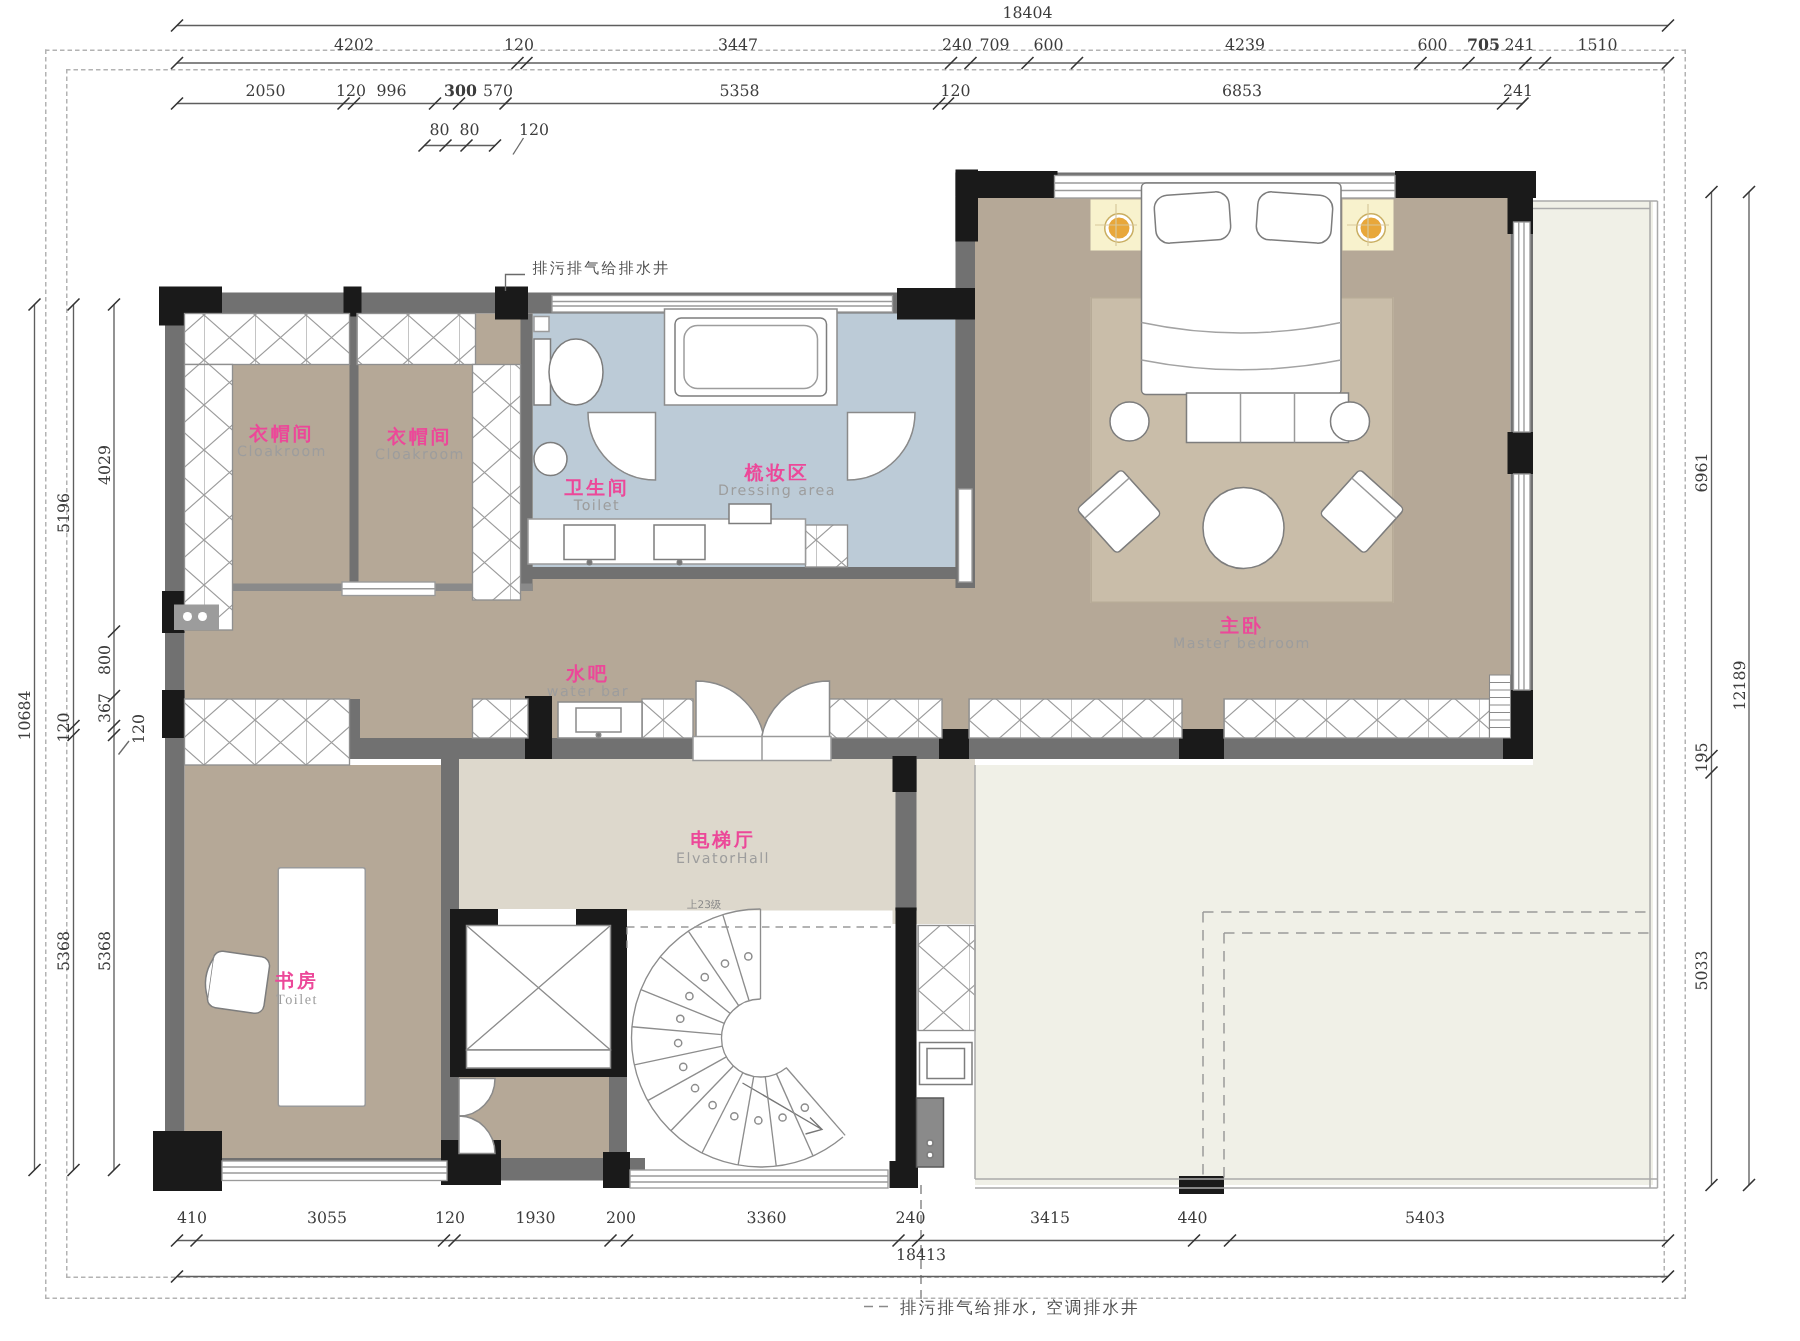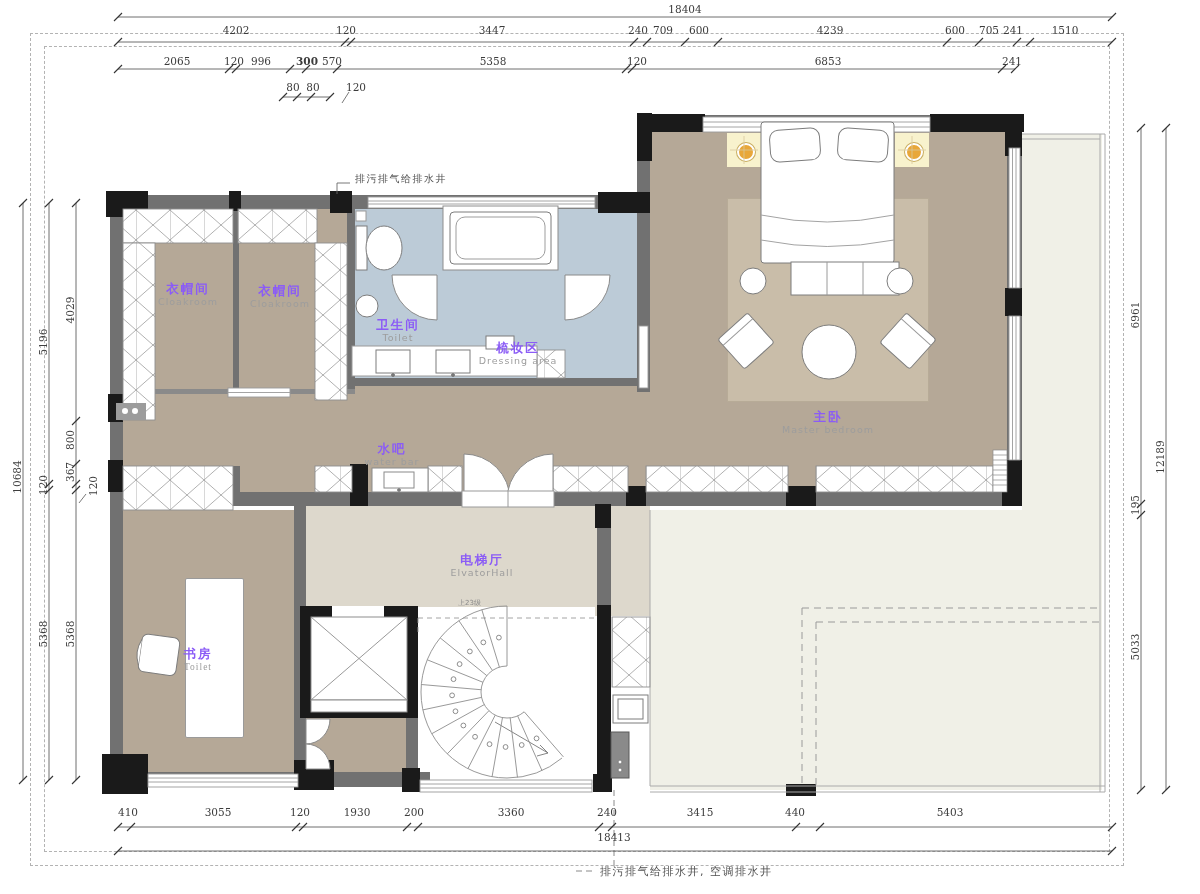--- a/index.html
+++ b/index.html
@@ -8,21 +8,21 @@
   .floor{position:absolute;}
   .wall{position:absolute;background:#717171;}
   .blk{position:absolute;background:#1a1a1a;}
   .dashrect{position:absolute;border:1px dashed #b3b3b3;}
   .dim{position:absolute;font:10.5px "DejaVu Serif",serif;color:#3c3c3c;width:46px;
        margin-left:-23px;text-align:center;white-space:nowrap;}
   .dimv{position:absolute;font:10.5px "DejaVu Serif",serif;color:#3c3c3c;width:46px;
         margin-left:-23px;margin-top:-7px;text-align:center;white-space:nowrap;
         transform:rotate(-90deg);}
   .rlabel{position:absolute;text-align:center;transform:translateX(-50%);}
-  .rlabel .cn{font-weight:bold;font-size:12.5px;color:#8b5cf6;letter-spacing:2px;line-height:13px;}
+  .rlabel .cn{font-weight:bold;font-size:12.5px;color:#ec4899;letter-spacing:2px;line-height:13px;}
   .rlabel .en{font-size:9.5px;color:#9d9d9d;letter-spacing:1px;line-height:11px;margin-top:1px;}
   .note{position:absolute;font-size:10px;color:#4f4f4f;letter-spacing:1.5px;white-space:nowrap;}
   .stairnote{position:absolute;font-size:7px;color:#8a8a8a;white-space:nowrap;}
   .rug{position:absolute;background:#c9bda9;border:1px solid #b7ab97;}
   .lamp{position:absolute;width:34px;height:34px;background:#f8f2cd;}
   .lamp i{position:absolute;left:50%;top:50%;width:14px;height:14px;margin:-7px 0 0 -7px;
           background:#e8a73a;border-radius:50%;border:2px solid #fff;box-shadow:0 0 0 1px #c9ae62;}
   .desk{position:absolute;background:#fff;border:1px solid #9a9a9a;border-radius:2px;}
   svg{position:absolute;left:0;top:0;}
 </style>
@@ -347,24 +347,24 @@
 
   <span class="dim" style="left:645px;top:3px;margin-left:17px;">18404</span>
   <span class="dim" style="left:236px;top:24px;">4202</span>
   <span class="dim" style="left:346px;top:24px;">120</span>
   <span class="dim" style="left:492px;top:24px;">3447</span>
   <span class="dim" style="left:638px;top:24px;">240</span>
   <span class="dim" style="left:663px;top:24px;">709</span>
   <span class="dim" style="left:699px;top:24px;">600</span>
   <span class="dim" style="left:830px;top:24px;">4239</span>
   <span class="dim" style="left:955px;top:24px;">600</span>
-  <span class="dim" style="left:989px;top:24px;">705</span>
+  <span class="dim" style="left:989px;top:24px;font-weight:bold;">705</span>
   <span class="dim" style="left:1013px;top:24px;">241</span>
   <span class="dim" style="left:1065px;top:24px;">1510</span>
-  <span class="dim" style="left:177px;top:55px;">2065</span>
+  <span class="dim" style="left:177px;top:55px;">2050</span>
   <span class="dim" style="left:234px;top:55px;">120</span>
   <span class="dim" style="left:261px;top:55px;">996</span>
   <span class="dim" style="left:307px;top:55px;font-weight:bold;">300</span>
   <span class="dim" style="left:332px;top:55px;">570</span>
   <span class="dim" style="left:493px;top:55px;">5358</span>
   <span class="dim" style="left:637px;top:55px;">120</span>
   <span class="dim" style="left:828px;top:55px;">6853</span>
   <span class="dim" style="left:1012px;top:55px;">241</span>
   <span class="dim" style="left:293px;top:81px;">80</span>
   <span class="dim" style="left:313px;top:81px;">80</span>
@@ -402,21 +402,21 @@
     <div class="en">Cloakroom</div>
   </div>
   <div class="rlabel" style="left:280px;top:284px;">
     <div class="cn">衣帽间</div>
     <div class="en">Cloakroom</div>
   </div>
   <div class="rlabel" style="left:398px;top:318px;">
     <div class="cn">卫生间</div>
     <div class="en">Toilet</div>
   </div>
-  <div class="rlabel" style="left:518px;top:308px;margin-top:33px;">
+  <div class="rlabel" style="left:518px;top:308px;">
     <div class="cn">梳妆区</div>
     <div class="en">Dressing  area</div>
   </div>
   <div class="rlabel" style="left:392px;top:430px;margin-top:12px;">
     <div class="cn">水吧</div>
     <div class="en">water  bar</div>
   </div>
   <div class="rlabel" style="left:828px;top:410px;">
     <div class="cn">主卧</div>
     <div class="en">Master  bedroom</div>
@@ -424,15 +424,15 @@
   <div class="rlabel" style="left:482px;top:553px;">
     <div class="cn">电梯厅</div>
     <div class="en">ElvatorHall</div>
   </div>
   <div class="rlabel" style="left:198px;top:648px;font-family:Liberation Serif, serif;">
     <div class="cn">书房</div>
     <div class="en">Toilet</div>
   </div>
 
   <span class="note" style="left:355px;top:172px;">排污排气给排水井</span>
-  <span class="note" style="left:600px;top:864px;font-size:11px;">排污排气给排水井, 空调排水井</span>
+  <span class="note" style="left:600px;top:864px;font-size:11px;">排污排气给排水, 空调排水井</span>
   <span class="stairnote" style="left:458px;top:598px;">上23级</span>
 </div>
 
 </body></html>

